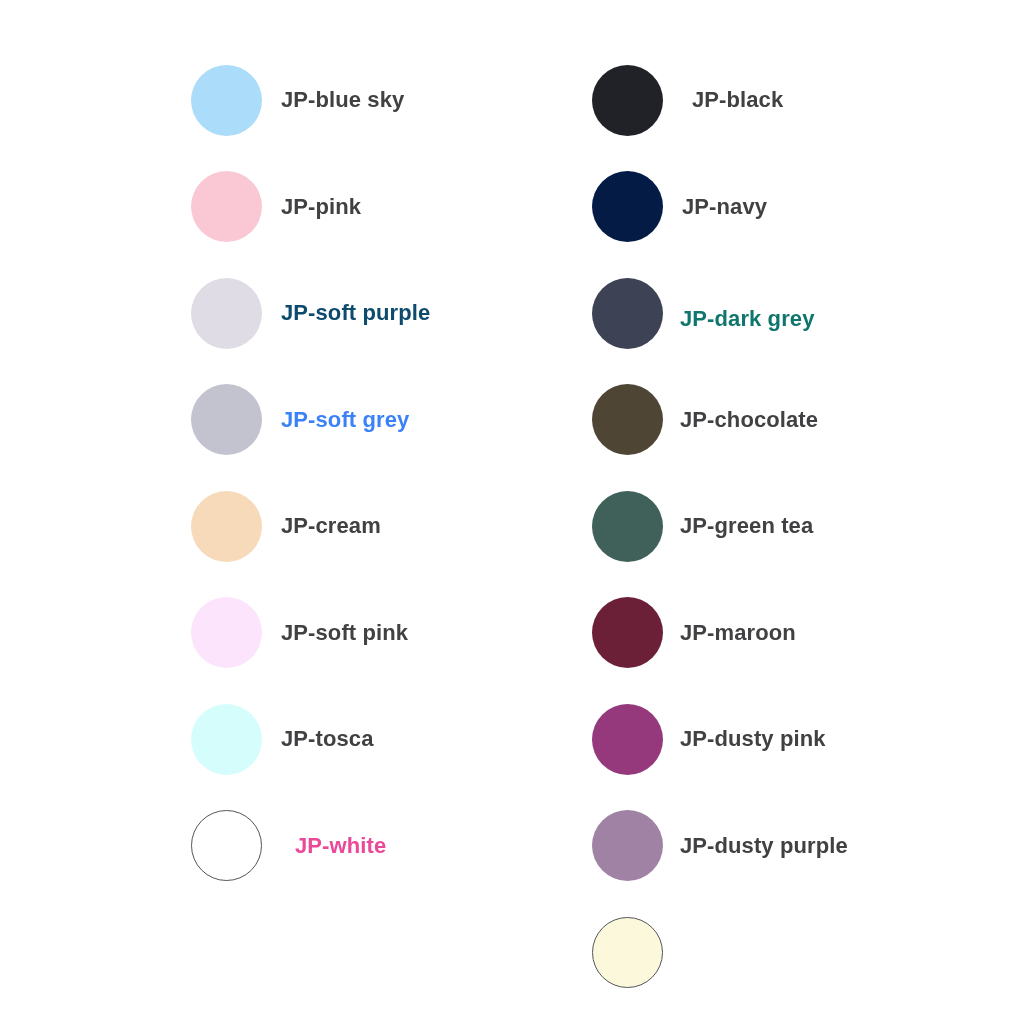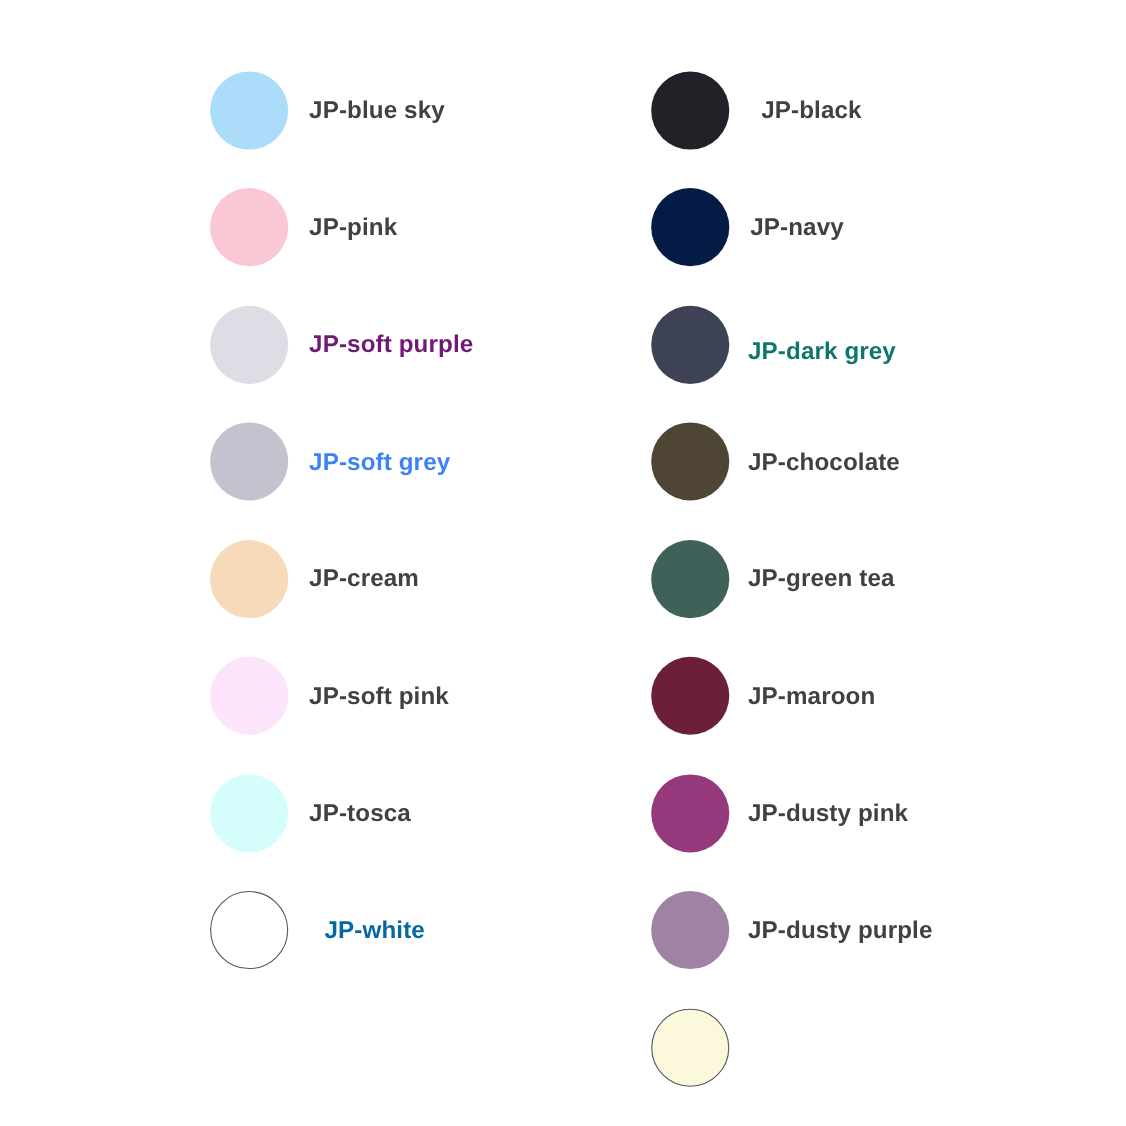--- a/index.html
+++ b/index.html
@@ -69,41 +69,41 @@
     <div class="swatch-row">
       <span class="swatch-dot" style="background-color: rgb(171, 220, 249);"></span>
       <span class="swatch-label label-wide" style="color: rgb(65, 64, 66);">JP-blue sky</span>
     </div>
     <div class="swatch-row">
       <span class="swatch-dot" style="background-color: rgb(250, 200, 212);"></span>
       <span class="swatch-label label-wide" style="color: rgb(65, 64, 66);">JP-pink</span>
     </div>
     <div class="swatch-row">
       <span class="swatch-dot" style="background-color: rgb(223, 220, 230);"></span>
-      <span class="swatch-label label-wide" style="color: #701a75; text-align: center;">JP-soft purple</span>
+      <span class="swatch-label label-wide" style="color: #0c4a6e; text-align: center;">JP-soft purple</span>
     </div>
     <div class="swatch-row">
       <span class="swatch-dot" style="background-color: rgb(195, 195, 208);"></span>
       <span class="swatch-label label-wide" style="color: #3b82f6;">JP-soft grey</span>
     </div>
     <div class="swatch-row">
       <span class="swatch-dot" style="background-color: rgb(247, 218, 185);"></span>
       <span class="swatch-label label-wide" style="color: rgb(65, 64, 66);">JP-cream</span>
     </div>
     <div class="swatch-row">
       <span class="swatch-dot" style="background-color: rgb(252, 228, 252);"></span>
       <span class="swatch-label label-wide" style="color: rgb(65, 64, 66);">JP-soft pink</span>
     </div>
     <div class="swatch-row">
       <span class="swatch-dot" style="background-color: rgb(213, 253, 251);"></span>
       <span class="swatch-label label-wide" style="color: rgb(65, 64, 66);">JP-tosca</span>
     </div>
     <div class="swatch-row">
       <span class="swatch-dot outlined" style="background-color: rgb(255, 255, 255); border-color: rgb(85, 86, 92);"></span>
-      <span class="swatch-label" style="margin-left: 33px; color: #0369a1;">JP-white</span>
+      <span class="swatch-label" style="margin-left: 33px; color: #ec4899;">JP-white</span>
     </div>
   </div>
 
   <div class="column column-right">
     <div class="swatch-row">
       <span class="swatch-dot" style="background-color: rgb(33, 33, 40);"></span>
       <span class="swatch-label" style="margin-left: 29px; color: rgb(65, 64, 66);">JP-black</span>
     </div>
     <div class="swatch-row">
       <span class="swatch-dot" style="background-color: rgb(4, 27, 69);"></span>

